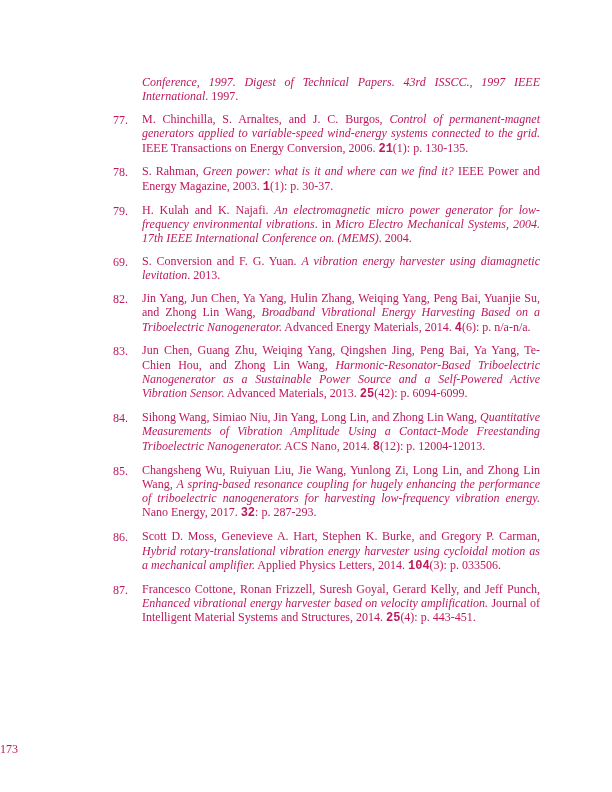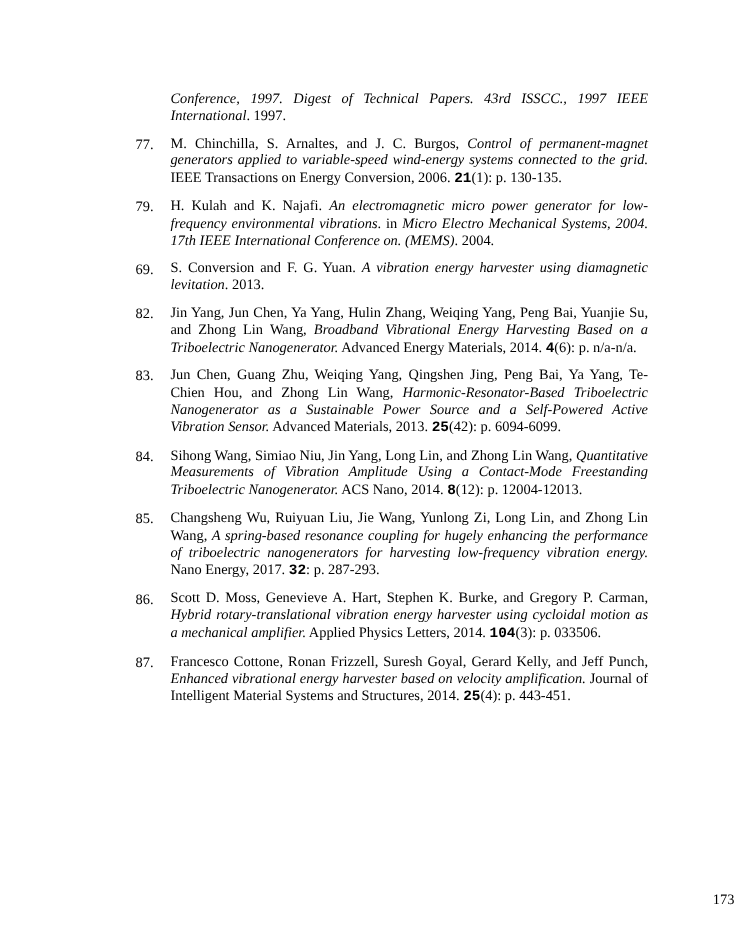--- a/index.html
+++ b/index.html
@@ -5,21 +5,21 @@
   html, body {
     margin: 0;
     padding: 0;
     background: #ffffff;
   }
   .page {
     position: relative;
     width: 612px;
     height: 792px;
     background: #ffffff;
-    color: #000000;
+    color: #be185d;
     font-family: "Liberation Serif", serif;
     font-size: 12px;
     line-height: 14.3px;
     box-sizing: border-box;
     padding: 75px 72px 0 113px;
     overflow: hidden;
   }
   .ref-list {
     width: 100%;
   }
@@ -37,31 +37,32 @@
     font-weight: normal;
   }
   .seg-roman  { font-style: normal; font-weight: normal; }
   .seg-italic { font-style: italic; font-weight: normal; }
   .seg-bold   { font-style: normal; font-weight: bold; font-family: Liberation Mono, monospace; }
   .page-number {
     position: absolute;
     top: 742px;
     left: 0;
     width: 612px;
-    text-align: right;
+    text-align: left;
     font-style: normal;
   }
 </style>
 </head>
 <body>
 
 <div class="page">
   <div class="ref-list" id="ref-list">
       <div class="ref-item"><span class="ref-num"></span><span class="ref-body"><span class="seg-italic">Conference, 1997. Digest of Technical Papers. 43rd ISSCC., 1997 IEEE International</span><span class="seg-roman">. 1997.</span></span></div>
       <div class="ref-item"><span class="ref-num">77.</span><span class="ref-body"><span class="seg-roman">M. Chinchilla, S. Arnaltes, and J. C. Burgos, </span><span class="seg-italic">Control of permanent-magnet generators applied to variable-speed wind-energy systems connected to the grid.</span><span class="seg-roman"> IEEE Transactions on Energy Conversion, 2006. </span><span class="seg-bold">21</span><span class="seg-roman">(1): p. 130-135.</span></span></div>
+      <div class="ref-item"><span class="ref-num">78.</span><span class="ref-body"><span class="seg-roman">S. Rahman, </span><span class="seg-italic">Green power: what is it and where can we find it?</span><span class="seg-roman"> IEEE Power and Energy Magazine, 2003. </span><span class="seg-bold">1</span><span class="seg-roman">(1): p. 30-37.</span></span></div>
       <div class="ref-item"><span class="ref-num">79.</span><span class="ref-body"><span class="seg-roman">H. Kulah and K. Najafi. </span><span class="seg-italic">An electromagnetic micro power generator for low-frequency environmental vibrations</span><span class="seg-roman">. in </span><span class="seg-italic">Micro Electro Mechanical Systems, 2004. 17th IEEE International Conference on. (MEMS)</span><span class="seg-roman">. 2004.</span></span></div>
       <div class="ref-item"><span class="ref-num">69.</span><span class="ref-body"><span class="seg-roman">S. Conversion and F. G. Yuan. </span><span class="seg-italic">A vibration energy harvester using diamagnetic levitation</span><span class="seg-roman">. 2013.</span></span></div>
       <div class="ref-item"><span class="ref-num">82.</span><span class="ref-body"><span class="seg-roman">Jin Yang, Jun Chen, Ya Yang, Hulin Zhang, Weiqing Yang, Peng Bai, Yuanjie Su, and Zhong Lin Wang, </span><span class="seg-italic">Broadband Vibrational Energy Harvesting Based on a Triboelectric Nanogenerator.</span><span class="seg-roman"> Advanced Energy Materials, 2014. </span><span class="seg-bold">4</span><span class="seg-roman">(6): p. n/a-n/a.</span></span></div>
       <div class="ref-item"><span class="ref-num">83.</span><span class="ref-body"><span class="seg-roman">Jun Chen, Guang Zhu, Weiqing Yang, Qingshen Jing, Peng Bai, Ya Yang, Te-Chien Hou, and Zhong Lin Wang, </span><span class="seg-italic">Harmonic-Resonator-Based Triboelectric Nanogenerator as a Sustainable Power Source and a Self-Powered Active Vibration Sensor.</span><span class="seg-roman"> Advanced Materials, 2013. </span><span class="seg-bold">25</span><span class="seg-roman">(42): p. 6094-6099.</span></span></div>
       <div class="ref-item"><span class="ref-num">84.</span><span class="ref-body"><span class="seg-roman">Sihong Wang, Simiao Niu, Jin Yang, Long Lin, and Zhong Lin Wang, </span><span class="seg-italic">Quantitative Measurements of Vibration Amplitude Using a Contact-Mode Freestanding Triboelectric Nanogenerator.</span><span class="seg-roman"> ACS Nano, 2014. </span><span class="seg-bold">8</span><span class="seg-roman">(12): p. 12004-12013.</span></span></div>
       <div class="ref-item"><span class="ref-num">85.</span><span class="ref-body"><span class="seg-roman">Changsheng Wu, Ruiyuan Liu, Jie Wang, Yunlong Zi, Long Lin, and Zhong Lin Wang, </span><span class="seg-italic">A spring-based resonance coupling for hugely enhancing the performance of triboelectric nanogenerators for harvesting low-frequency vibration energy.</span><span class="seg-roman"> Nano Energy, 2017. </span><span class="seg-bold">32</span><span class="seg-roman">: p. 287-293.</span></span></div>
       <div class="ref-item"><span class="ref-num">86.</span><span class="ref-body"><span class="seg-roman">Scott D. Moss, Genevieve A. Hart, Stephen K. Burke, and Gregory P. Carman, </span><span class="seg-italic">Hybrid rotary-translational vibration energy harvester using cycloidal motion as a mechanical amplifier.</span><span class="seg-roman"> Applied Physics Letters, 2014. </span><span class="seg-bold">104</span><span class="seg-roman">(3): p. 033506.</span></span></div>
       <div class="ref-item"><span class="ref-num">87.</span><span class="ref-body"><span class="seg-roman">Francesco Cottone, Ronan Frizzell, Suresh Goyal, Gerard Kelly, and Jeff Punch, </span><span class="seg-italic">Enhanced vibrational energy harvester based on velocity amplification.</span><span class="seg-roman"> Journal of Intelligent Material Systems and Structures, 2014. </span><span class="seg-bold">25</span><span class="seg-roman">(4): p. 443-451.</span></span></div>
     </div>
   <div class="page-number">173</div>

